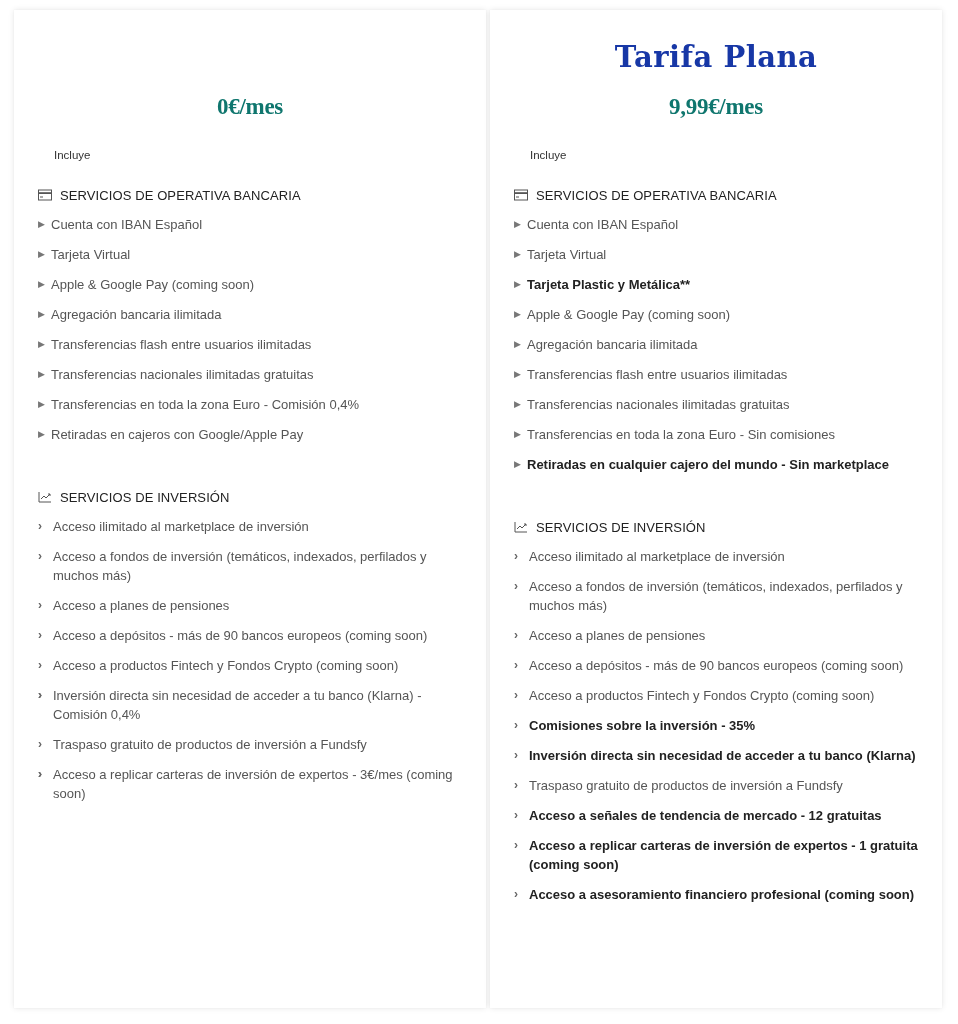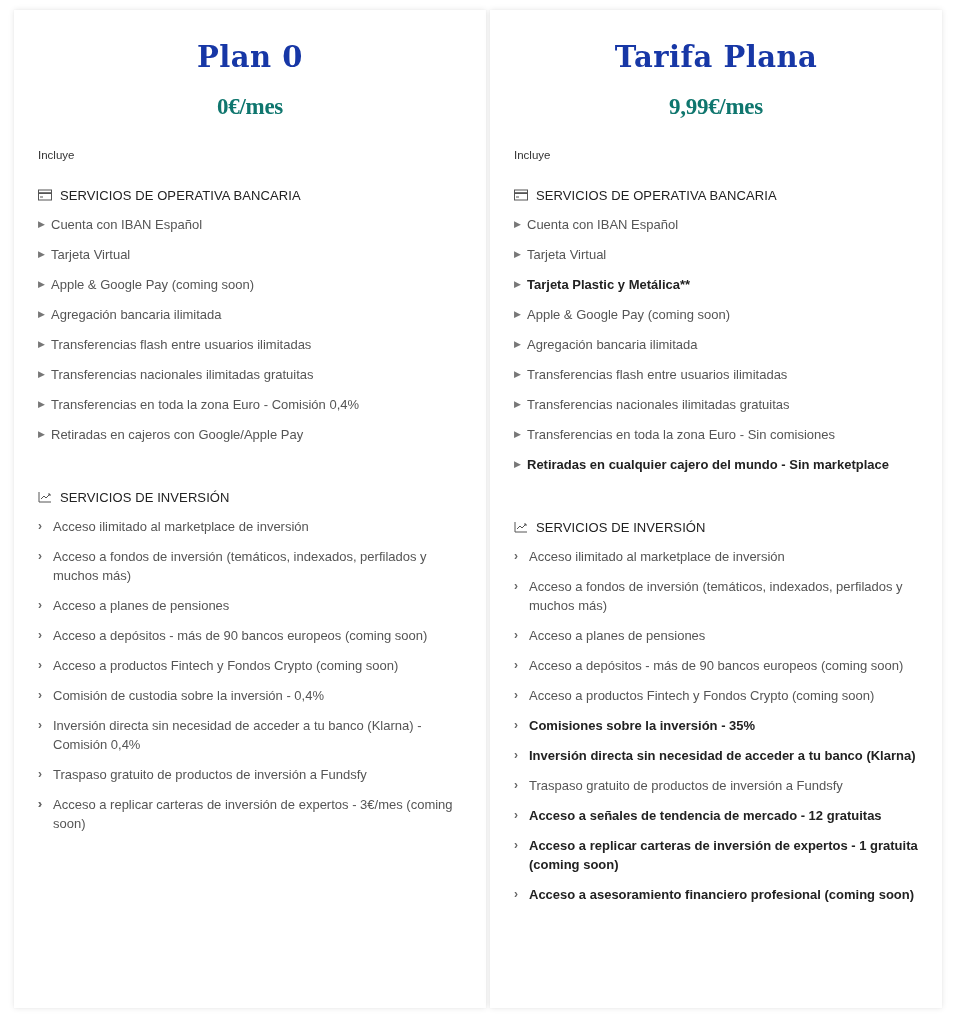--- a/index.html
+++ b/index.html
@@ -15,21 +15,21 @@
     position: absolute; left: 0; right: 0; top: 30px; text-align: center;
     font-family: "DejaVu Serif", "Liberation Serif", serif; font-weight: bold;
     font-size: 29px; letter-spacing: 0.5px; color: #1737a6;
   }
   .plan-price {
     position: absolute; left: 0; right: 0; top: 84px; text-align: center;
     font-family: "Liberation Serif", "DejaVu Serif", serif; font-weight: bold;
     font-size: 23px; color: #0f766e; letter-spacing: -0.3px;
   }
   .includes {
-    position: absolute; left: 24px; top: 139px; font-size: 11.5px; color: #333;
+    position: absolute; left: 40px; top: 139px; font-size: 11.5px; color: #333;
   }
   .content { position: absolute; left: 24px; right: 24px; top: 175px; }
   .section-head {
     display: flex; align-items: center; height: 20px; font-size: 13px; font-weight: normal;
     color: #222; letter-spacing: 0.1px; margin-bottom: 10px;
   }
   .section-head .icon { width: 14px; height: 12px; margin-right: 8px; display: inline-block; }
   .section-gap { height: 32px; }
   ul.items { list-style: none; }
   ul.items li {
@@ -38,21 +38,20 @@
   }
   ul.items li.bold { font-weight: bold; color: #222; }
   ul.items li .bullet { position: absolute; left: 0; top: 0; font-size: 9px; color: #777; line-height: 19px; }
   ul.items.inv li { padding-left: 15px; }
   ul.items.inv li .bullet { font-size: 12px; font-weight: bold; color: #666; }
 </style>
 </head>
 <body>
 
 <div class="card" id="card-0">
-  <div class="plan-title">Plan 0</div>
   <div class="plan-price">0€/mes</div>
   <div class="includes">Incluye</div>
   <div class="content">
       <div class="section-head">
         <span class="icon"><svg viewBox="0 0 14 12" width="14" height="12">
             <rect x="0.5" y="1" width="13" height="10" fill="none" stroke="#555" stroke-width="1"></rect>
             <rect x="0.5" y="3.2" width="13" height="1.8" fill="#555"></rect>
             <rect x="2" y="7.5" width="3" height="1" fill="#555"></rect>
           </svg></span>
         <span>SERVICIOS DE OPERATIVA BANCARIA</span>
@@ -75,21 +74,21 @@
             <polyline points="10,3 12,3 12,5" fill="none" stroke="#555" stroke-width="1"></polyline>
           </svg></span>
         <span>SERVICIOS DE INVERSIÓN</span>
       </div>
       <ul class="items inv">
         <li><span class="bullet">›</span><span>Acceso ilimitado al marketplace de inversión</span></li>
         <li><span class="bullet">›</span><span>Acceso a fondos de inversión (temáticos, indexados, perfilados y muchos más)</span></li>
         <li><span class="bullet">›</span><span>Acceso a planes de pensiones</span></li>
         <li><span class="bullet">›</span><span>Acceso a depósitos - más de 90 bancos europeos (coming soon)</span></li>
         <li><span class="bullet">›</span><span>Acceso a productos Fintech y Fondos Crypto (coming soon)</span></li>
-        <li><span class="bullet">›</span><span>Comisión de custodia sobre la inversión - 0,4%</span></li>
+        <li><span class="bullet">›</span></li>
         <li><span class="bullet">›</span><span>Inversión directa sin necesidad de acceder a tu banco (Klarna) - Comisión 0,4%</span></li>
         <li><span class="bullet">›</span><span>Traspaso gratuito de productos de inversión a Fundsfy</span></li>
         <li><span class="bullet">›</span></li>
         <li><span class="bullet">›</span><span>Acceso a replicar carteras de inversión de expertos - 3€/mes (coming soon)</span></li>
       </ul>
     </div>
 </div>
 
 <div class="card" id="card-1">
   <div class="plan-title">Tarifa Plana</div>

